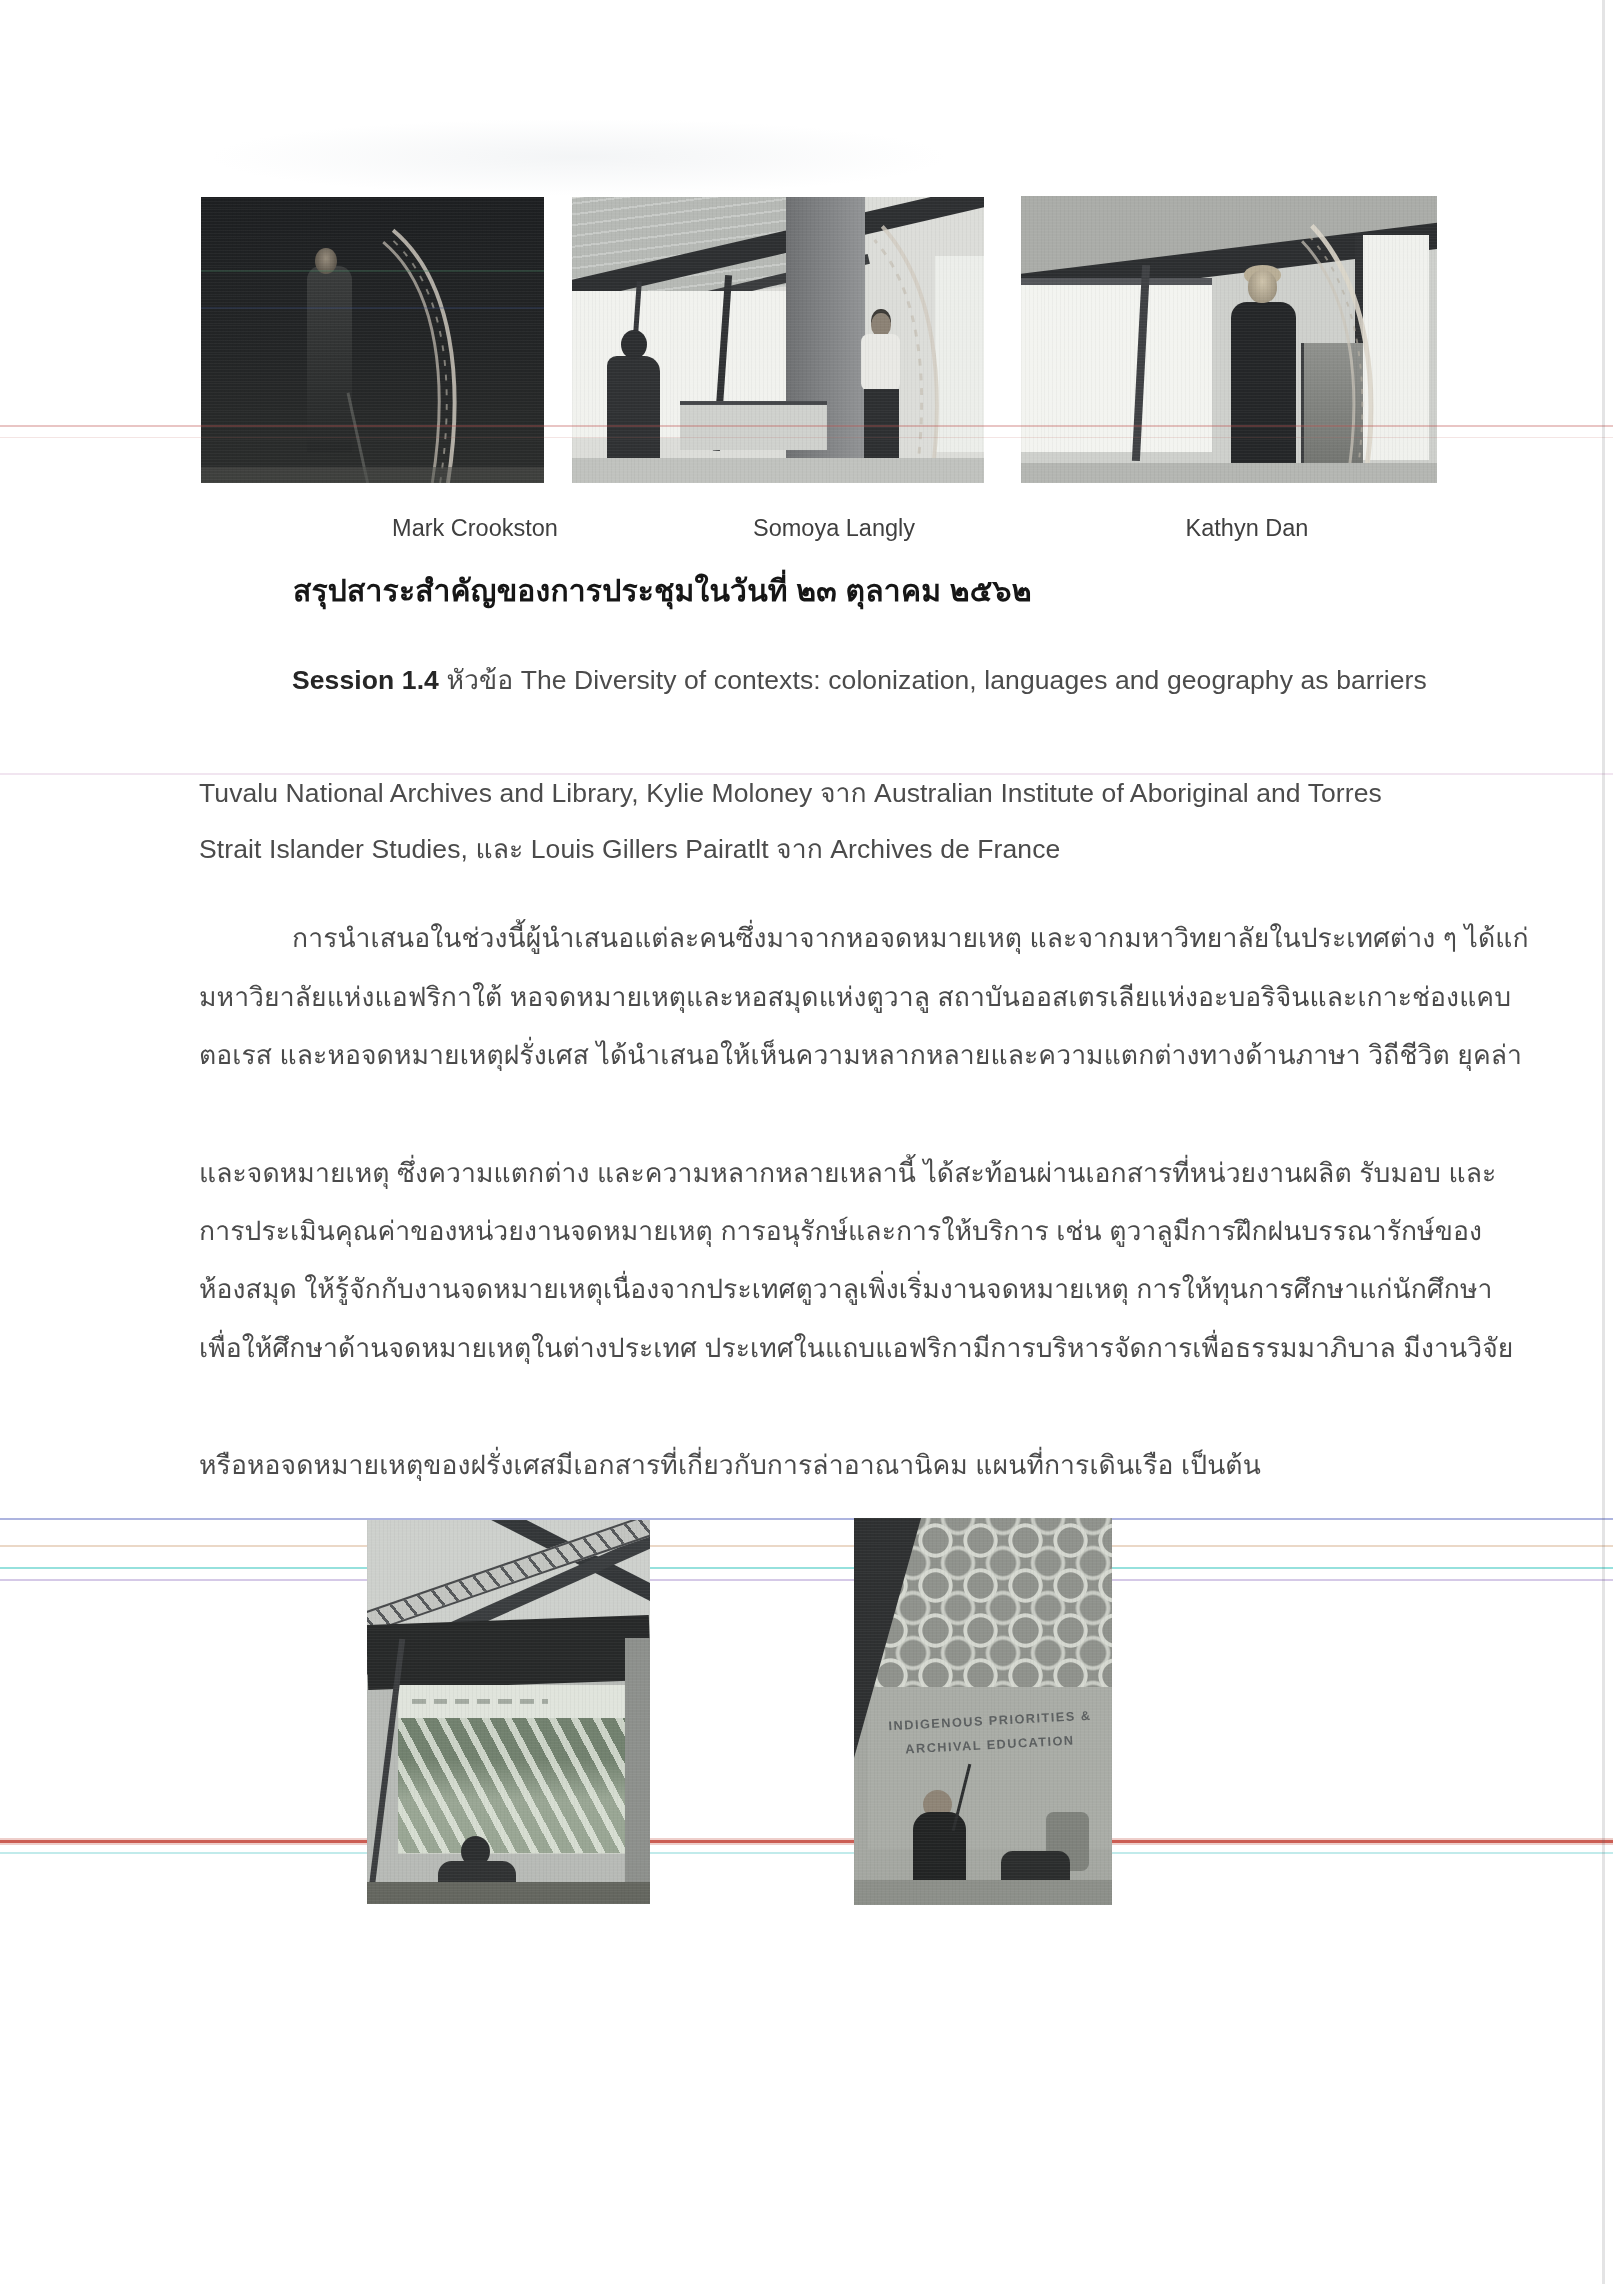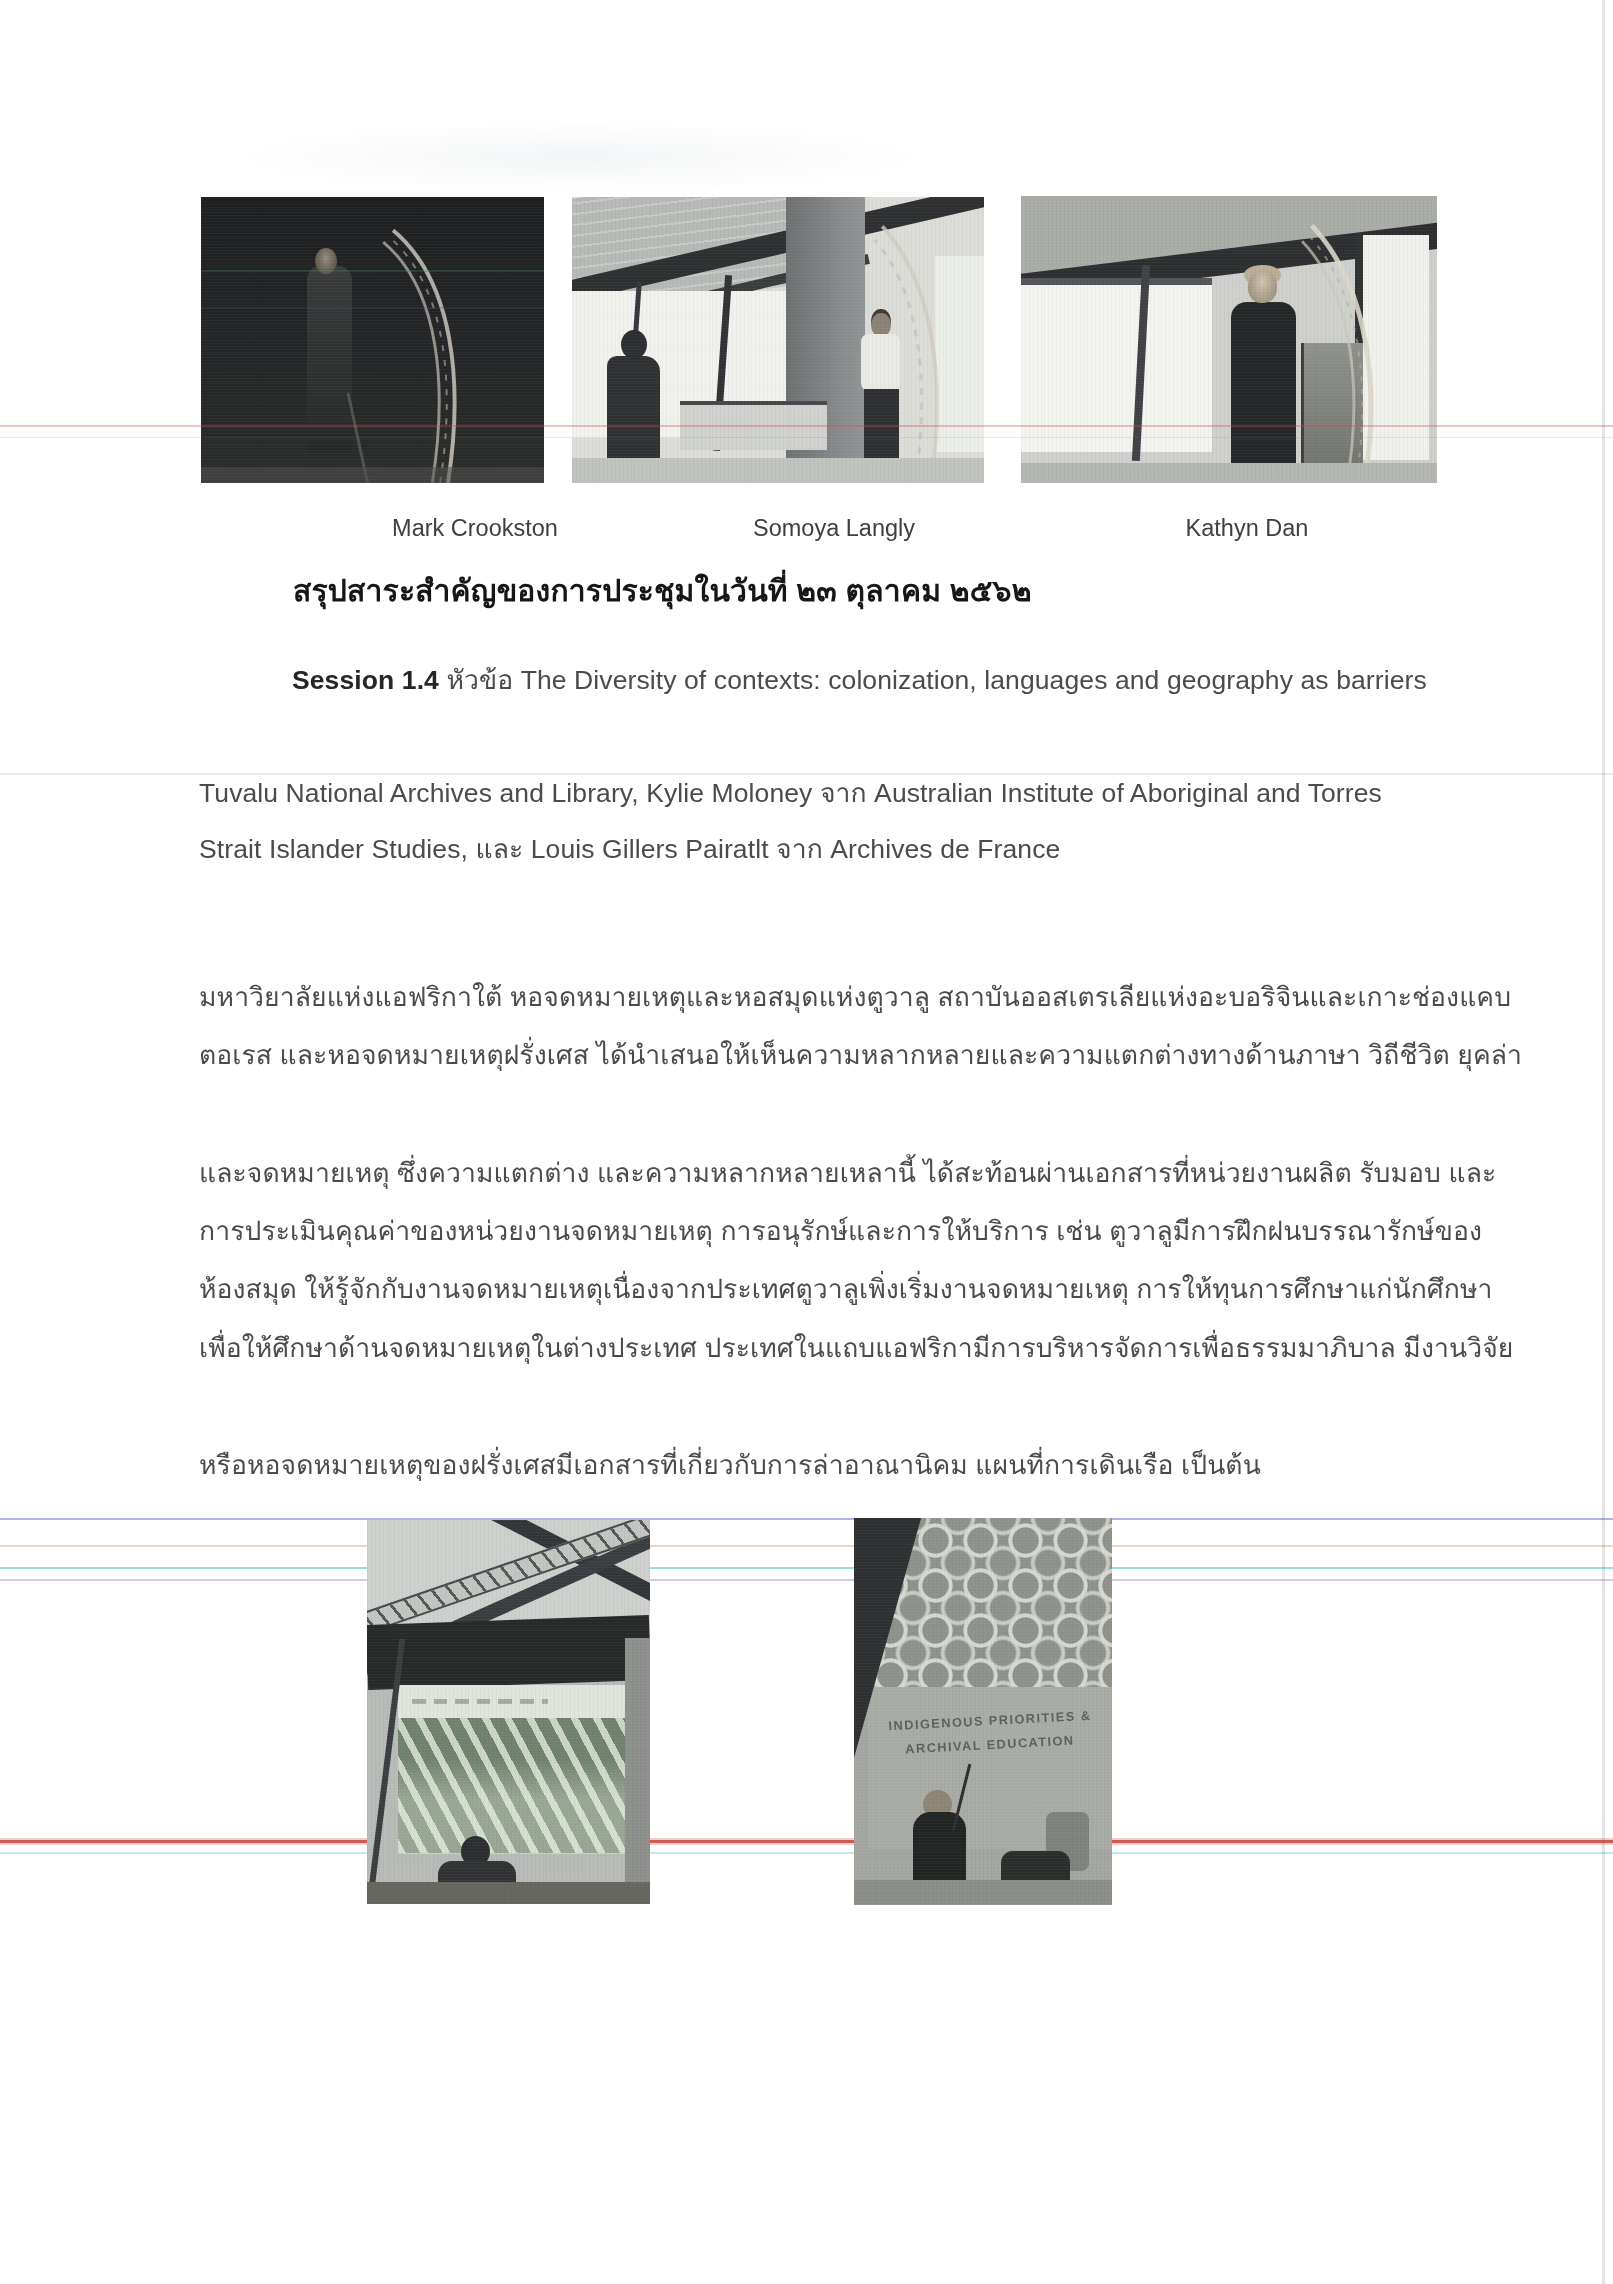--- a/index.html
+++ b/index.html
@@ -168,20 +168,21 @@
   <div class="caption c1">Mark Crookston</div>
   <div class="caption c2">Somoya Langly</div>
   <div class="caption c3">Kathyn Dan</div>
 
   <div class="heading">สรุปสาระสำคัญของการประชุมในวันที่ ๒๓ ตุลาคม ๒๕๖๒</div>
 
   <div class="tline indent" style="top:657px"><span class="bold">Session 1.4</span><span> หัวข้อ The Diversity of contexts: colonization, languages and geography as barriers</span></div>
   <div class="tline" style="top:770px">Tuvalu National Archives and Library, Kylie Moloney จาก Australian Institute of Aboriginal and Torres</div>
   <div class="tline" style="top:826px">Strait Islander Studies, และ Louis Gillers Pairatlt จาก Archives de France</div>
 
+  <div class="tline indent" style="top:915px">การนำเสนอในช่วงนี้ผู้นำเสนอแต่ละคนซึ่งมาจากหอจดหมายเหตุ และจากมหาวิทยาลัยในประเทศต่าง ๆ ได้แก่</div>
   <div class="tline" style="top:974px">มหาวิยาลัยแห่งแอฟริกาใต้ หอจดหมายเหตุและหอสมุดแห่งตูวาลู สถาบันออสเตรเลียแห่งอะบอริจินและเกาะช่องแคบ</div>
   <div class="tline" style="top:1032px">ตอเรส และหอจดหมายเหตุฝรั่งเศส ได้นำเสนอให้เห็นความหลากหลายและความแตกต่างทางด้านภาษา วิถีชีวิต ยุคล่า</div>
   <div class="tline" style="top:1150px">และจดหมายเหตุ ซึ่งความแตกต่าง และความหลากหลายเหลานี้ ได้สะท้อนผ่านเอกสารที่หน่วยงานผลิต รับมอบ และ</div>
   <div class="tline" style="top:1208px">การประเมินคุณค่าของหน่วยงานจดหมายเหตุ การอนุรักษ์และการให้บริการ เช่น ตูวาลูมีการฝึกฝนบรรณารักษ์ของ</div>
   <div class="tline" style="top:1266px">ห้องสมุด ให้รู้จักกับงานจดหมายเหตุเนื่องจากประเทศตูวาลูเพิ่งเริ่มงานจดหมายเหตุ การให้ทุนการศึกษาแก่นักศึกษา</div>
   <div class="tline" style="top:1325px">เพื่อให้ศึกษาด้านจดหมายเหตุในต่างประเทศ ประเทศในแถบแอฟริกามีการบริหารจัดการเพื่อธรรมมาภิบาล มีงานวิจัย</div>
   <div class="tline" style="top:1442px">หรือหอจดหมายเหตุของฝรั่งเศสมีเอกสารที่เกี่ยวกับการล่าอาณานิคม แผนที่การเดินเรือ เป็นต้น</div>
 
   <div class="art" style="top:425px;height:2px;background:rgba(193,90,85,.35)"></div>
   <div class="art" style="top:437px;height:1px;background:rgba(193,110,105,.18)"></div>

